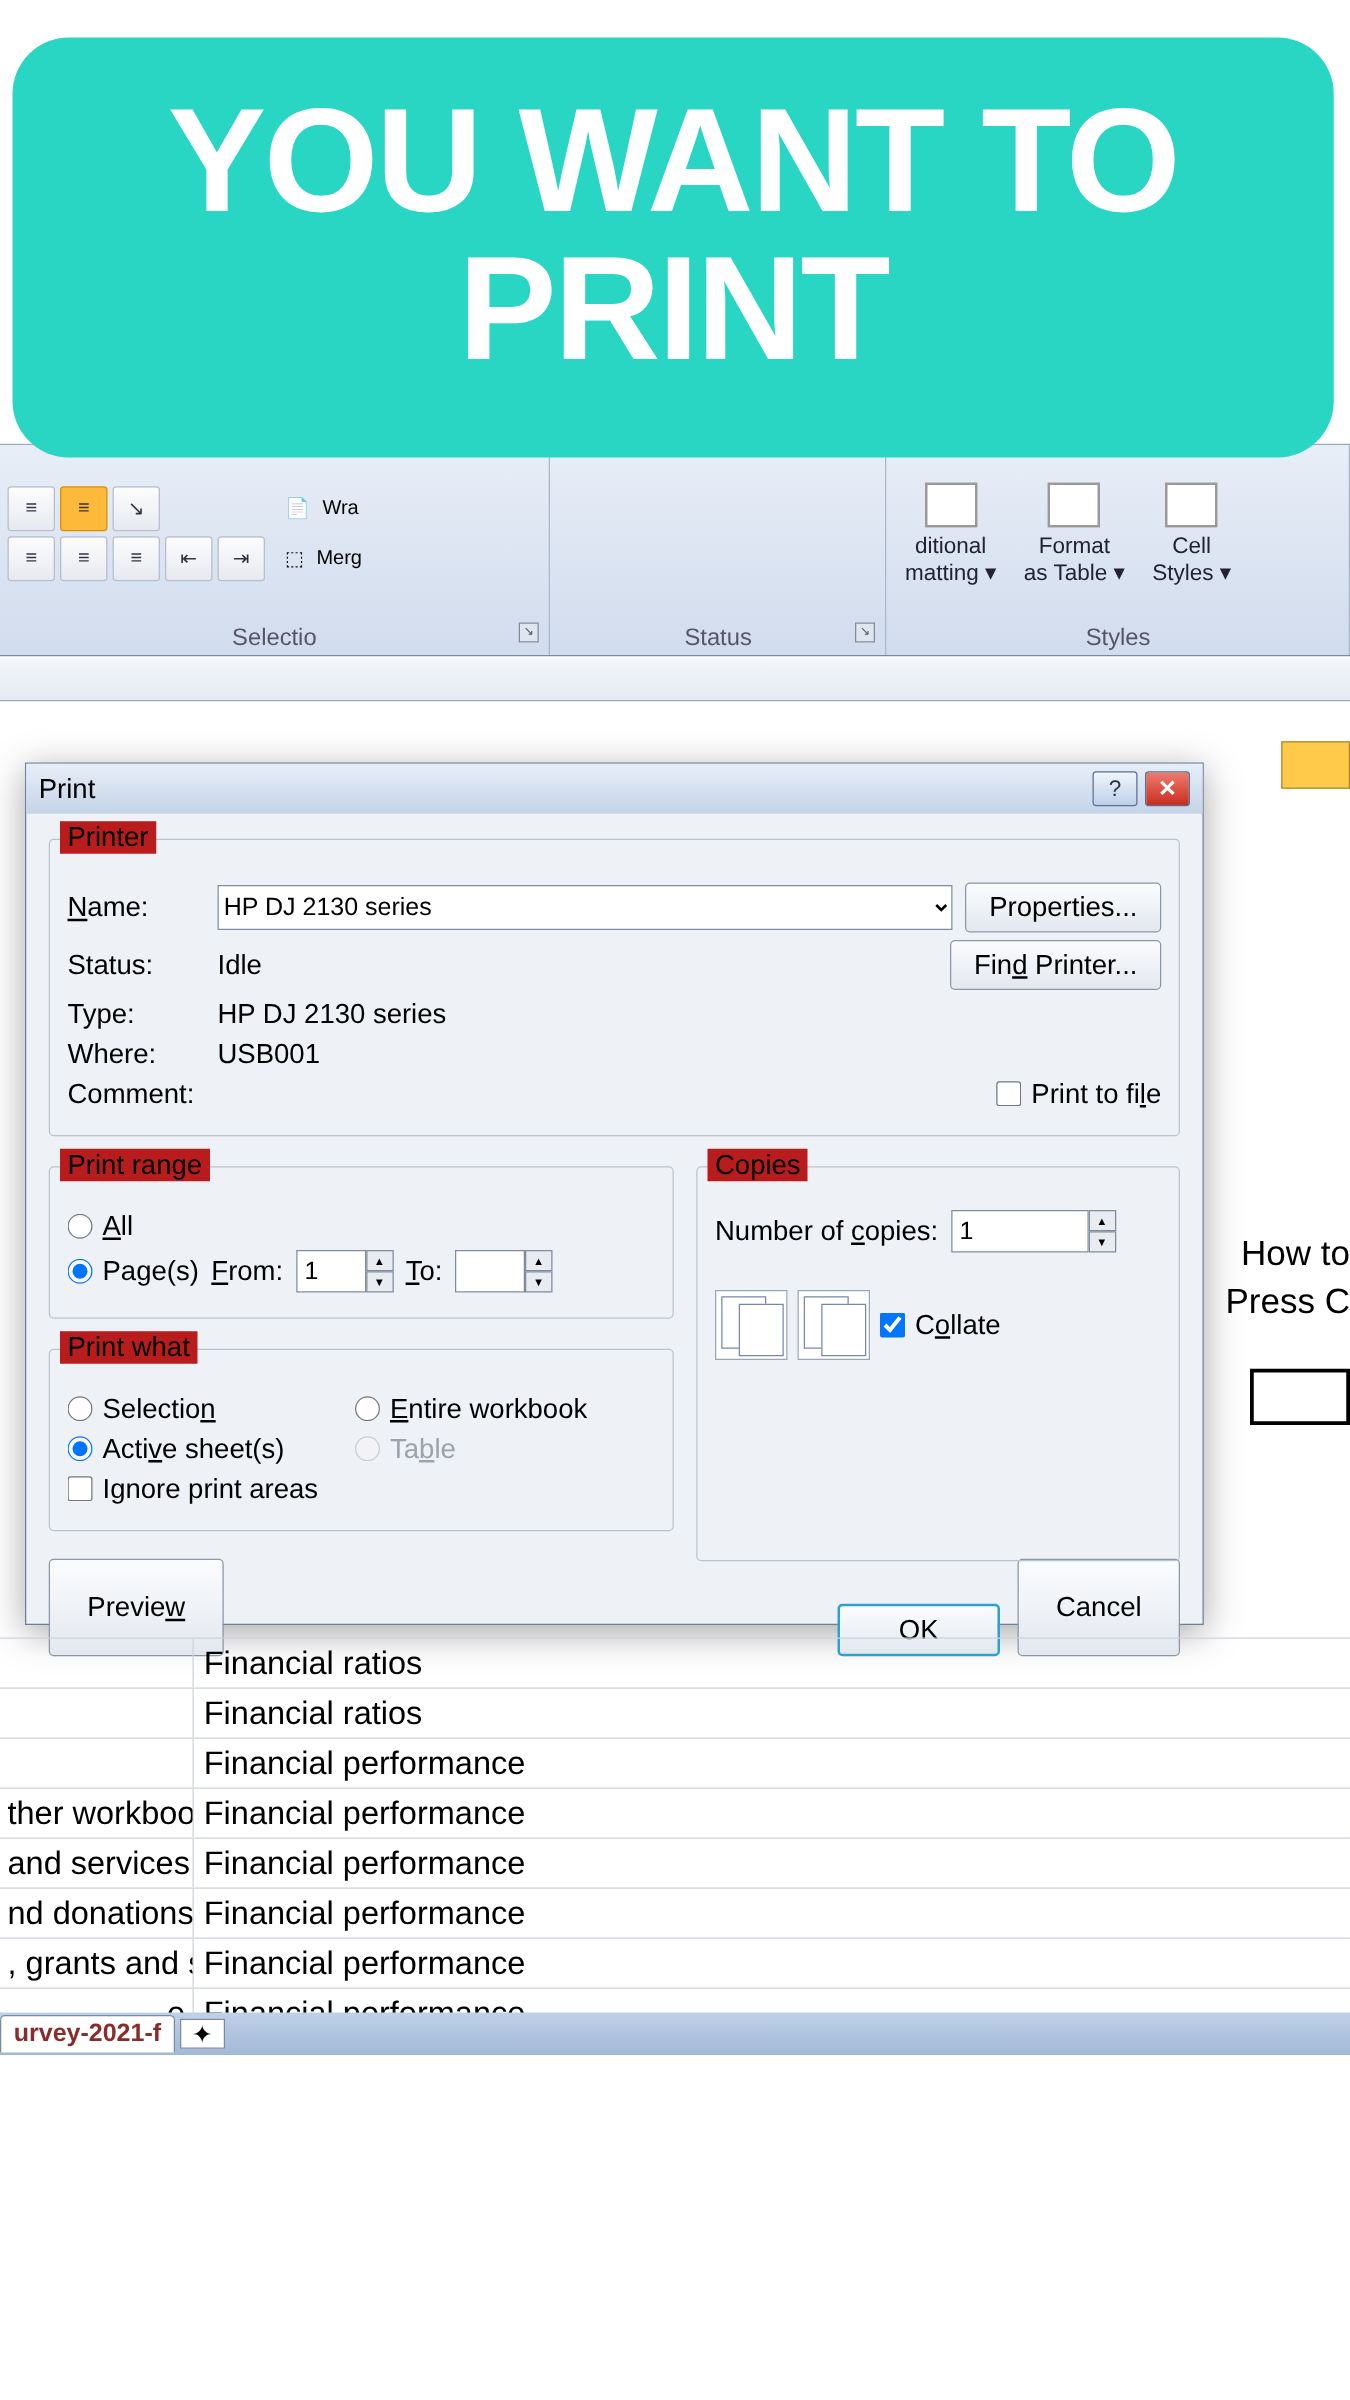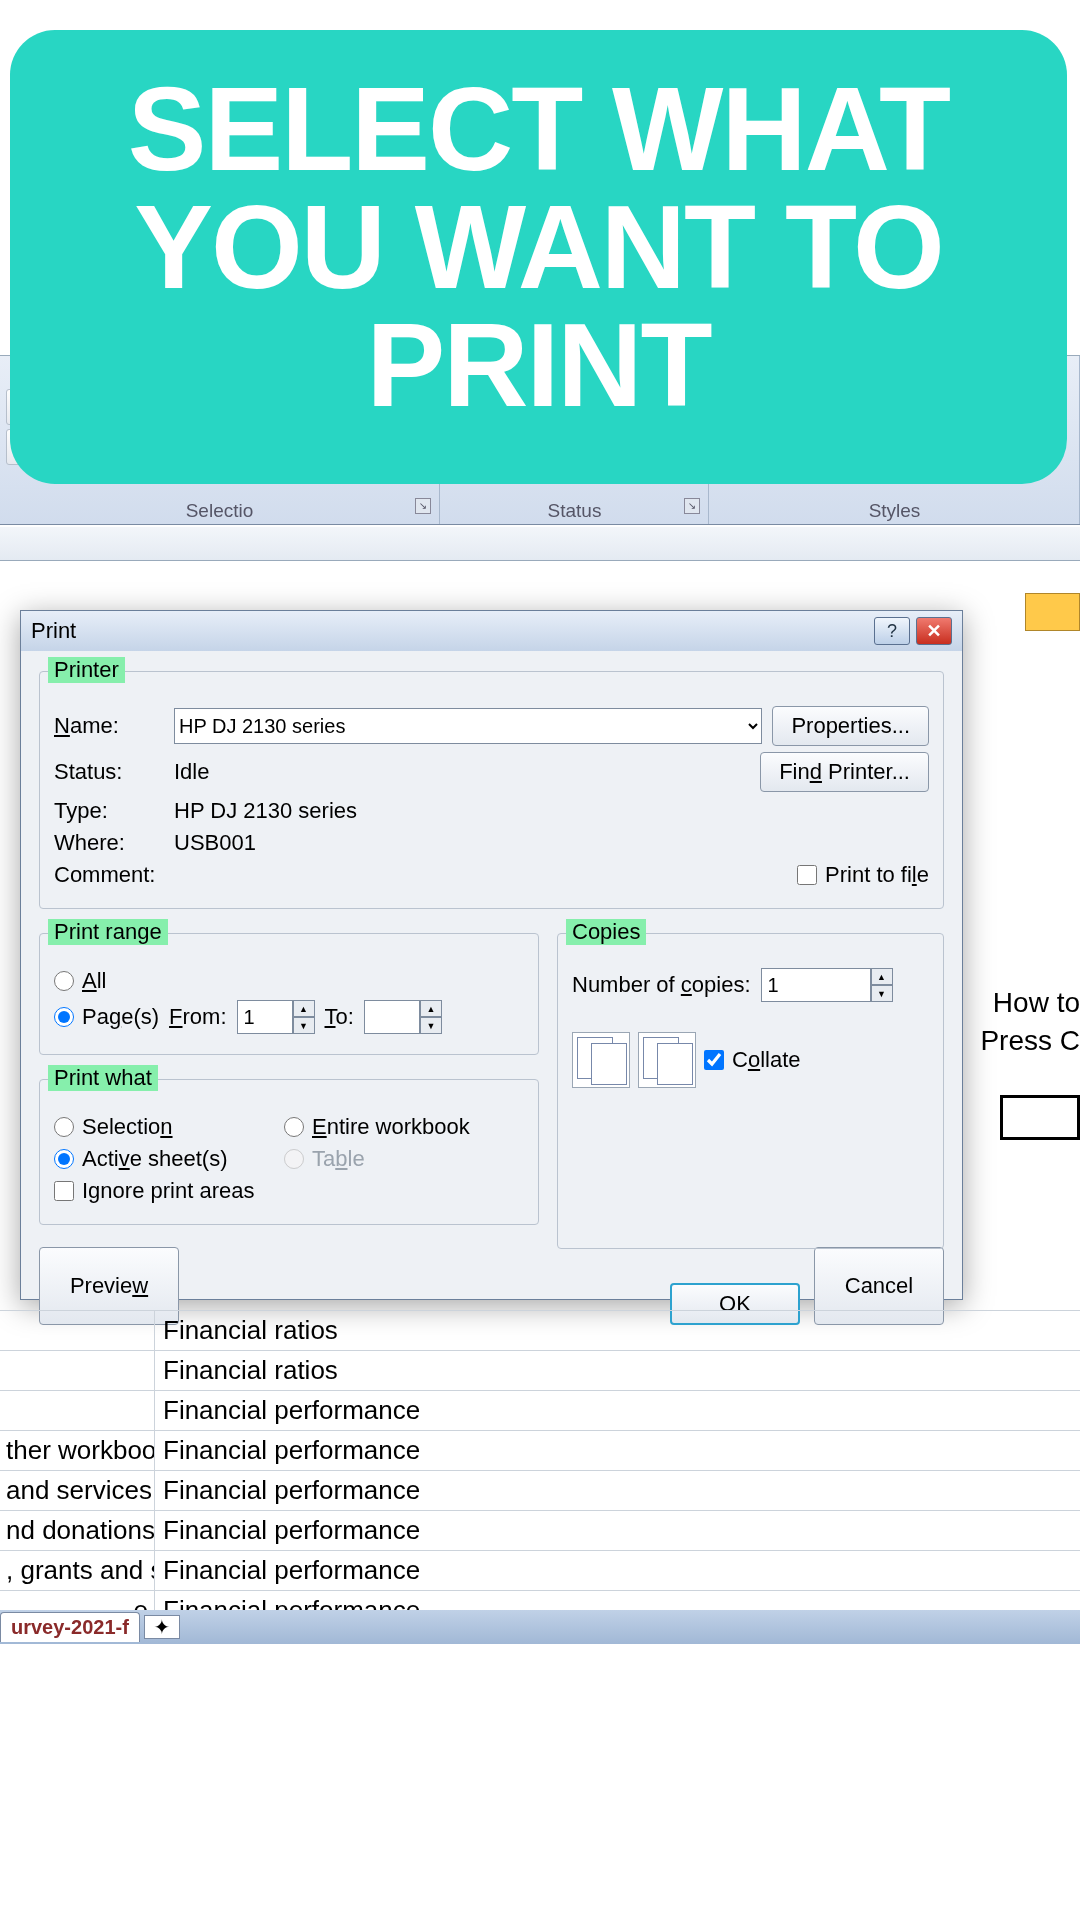--- a/index.html
+++ b/index.html
@@ -47,21 +47,21 @@
   display: flex; align-items: center; padding: 0 10px; font-size: 22px;
 }
 .dlg-title .spacer { flex: 1; }
 .dlg-title .winbtn { width: 36px; height: 28px; border: 1px solid #5a7090; border-radius: 3px; margin-left: 6px; display: flex; align-items: center; justify-content: center; font-size: 18px; }
 .dlg-title .help { background: linear-gradient(#f0f5fc,#bdd0e8); color: #234; }
 .dlg-title .close { background: linear-gradient(#f07a6f,#c82e1f); color: #fff; font-weight: bold; }
 
 .dlg-body { padding: 14px 18px 12px; font-size: 22px; color: #000; }
 
 .groupbox { border: 1px solid #bac3cf; border-radius: 4px; padding: 28px 14px 14px; margin-top: 24px; position: relative; }
-.groupbox .legend { position: absolute; top: -15px; left: 8px; background: #86efac; padding: 0 6px; font-size: 22px; }
+.groupbox .legend { position: absolute; top: -15px; left: 8px; background: #b91c1c; padding: 0 6px; font-size: 22px; }
 
 .row { display: flex; align-items: center; margin: 6px 0; gap: 10px; }
 .row .lbl { width: 110px; }
 
 select.printer { flex: 1; height: 36px; font-size: 20px; background: #fff; border: 1px solid #7e8c9e; }
 .btn {
   background: linear-gradient(#fbfcfe,#e3e8ef); border: 1px solid #8a97a8; border-radius: 4px;
   font-size: 22px; padding: 6px 18px; min-width: 140px; text-align: center;
 }
 .btn.primary { border: 2px solid #2da2cf; margin-top: 36px; }
@@ -157,21 +157,20 @@
 
 <div class="sheet">
   <div class="colhead"></div>
 </div>
 <div class="cell-sel"></div>
 <div class="side-text" style="top:987px">How to</div>
 <div class="side-text" style="top:1025px">Press C</div>
 <div style="position:absolute;top:1095px;right:0;width:80px;height:45px;border:3px solid #000"></div>
 
 <div class="overlay-banner">
-  <div class="txt">SELECT WHAT</div>
   <div class="txt">YOU WANT TO</div>
   <div class="txt">PRINT</div>
 </div>
 
 <div class="dialog">
   <div class="dlg-title">
     <span>Print</span>
     <span class="spacer"></span>
     <span class="winbtn help">?</span>
     <span class="winbtn close">✕</span>

